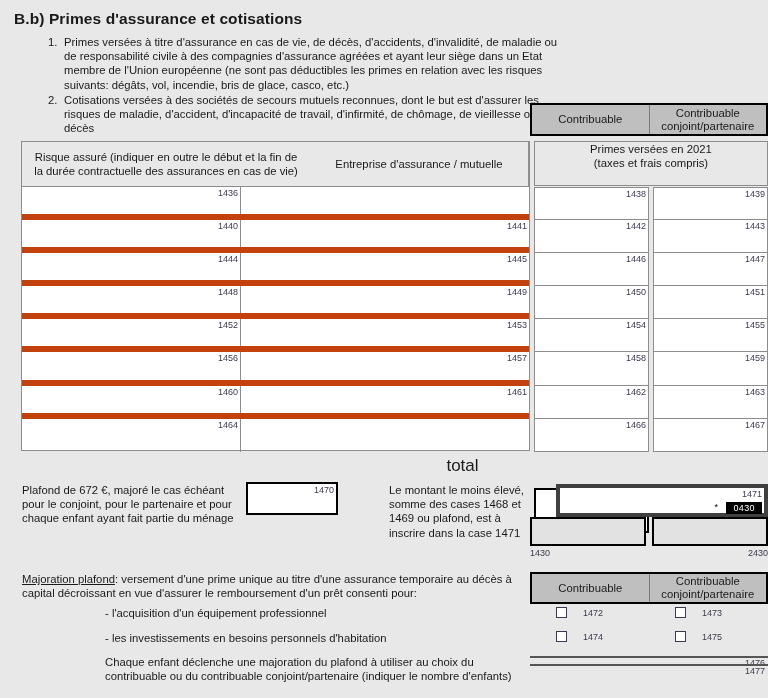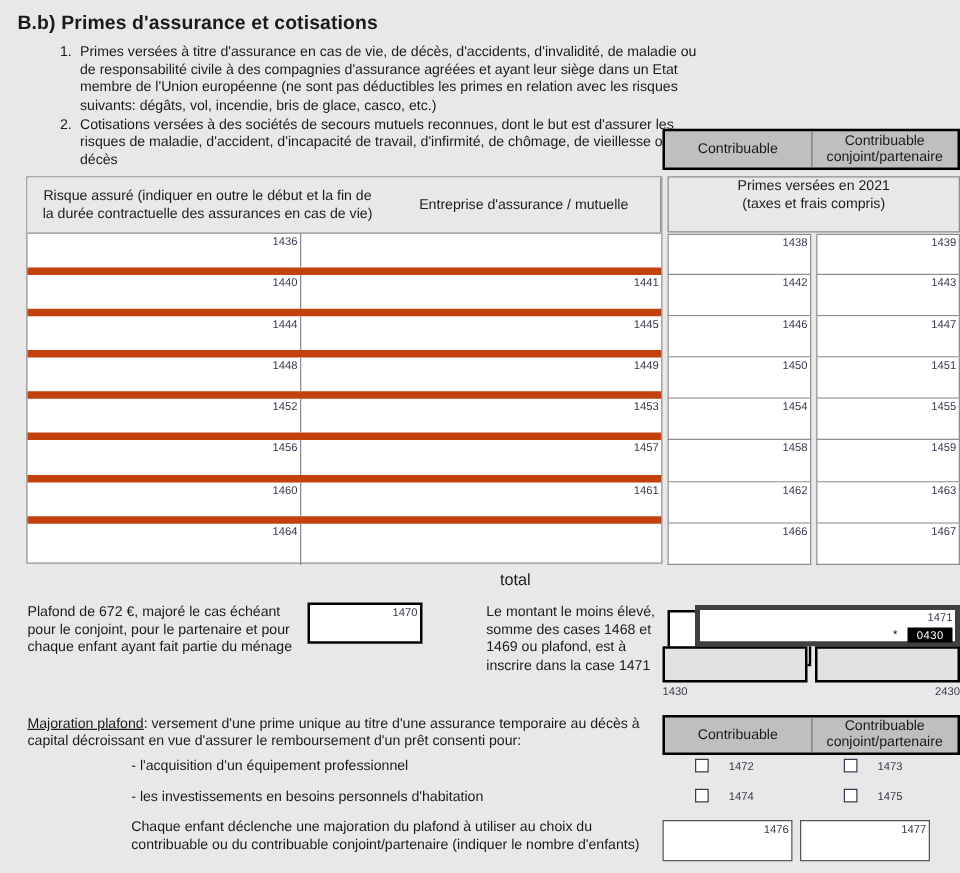--- a/index.html
+++ b/index.html
@@ -128,22 +128,22 @@
     border-top: none;
     background: #fff;
   }
   .tbl-right .rbox:first-child { border-top: 1px solid #8d8d8d; }
 
   
   .total-label {
     position: absolute;
     left: 400px; top: 456px;
     width: 125px;
-    text-align: left;
-    font-size: 13px;
+    text-align: center;
+    font-size: 17px;
   }
   .total-boxes {
     position: absolute;
     left: 534px; top: 450px;
     width: 234px;
     display: flex; gap: 4px;
   }
   .total-boxes .tbox {
     position: relative;
     flex: 1;
@@ -261,22 +261,22 @@
     width: 11px; height: 11px;
     border: 1px solid #3a3a50;
     background: #fff;
     display: inline-block;
   }
   .cblbl { font-size: 9px; color: #3a3a50; margin-left: 16px; }
 
   .bottom-boxes {
     position: absolute;
     left: 530px; top: 656px;
-    width: 214px;
-    display: flex; gap: 6px;
+    width: 238px;
+    display: flex; gap: 6px; flex-direction: column;
   }
   .bottom-boxes .bbox {
     position: relative;
     flex: 1;
     height: 33px;
     border: 1px solid #555;
     background: #fff;
   }
 </style>
 </head>

